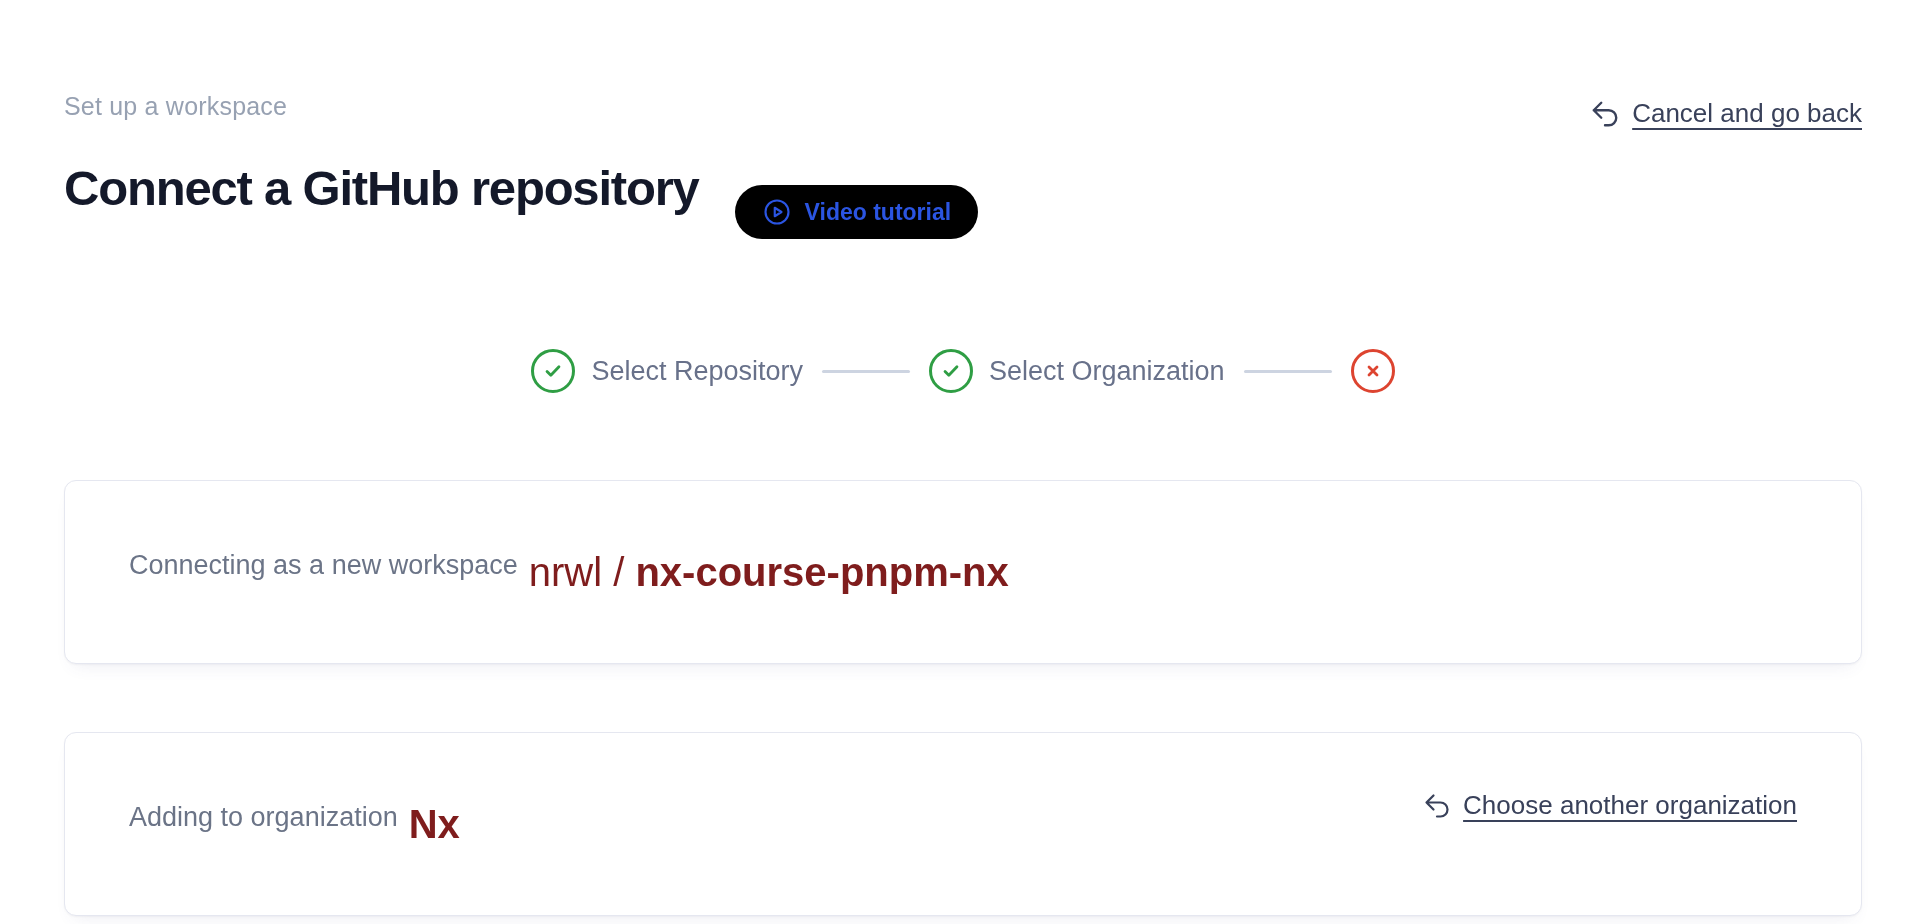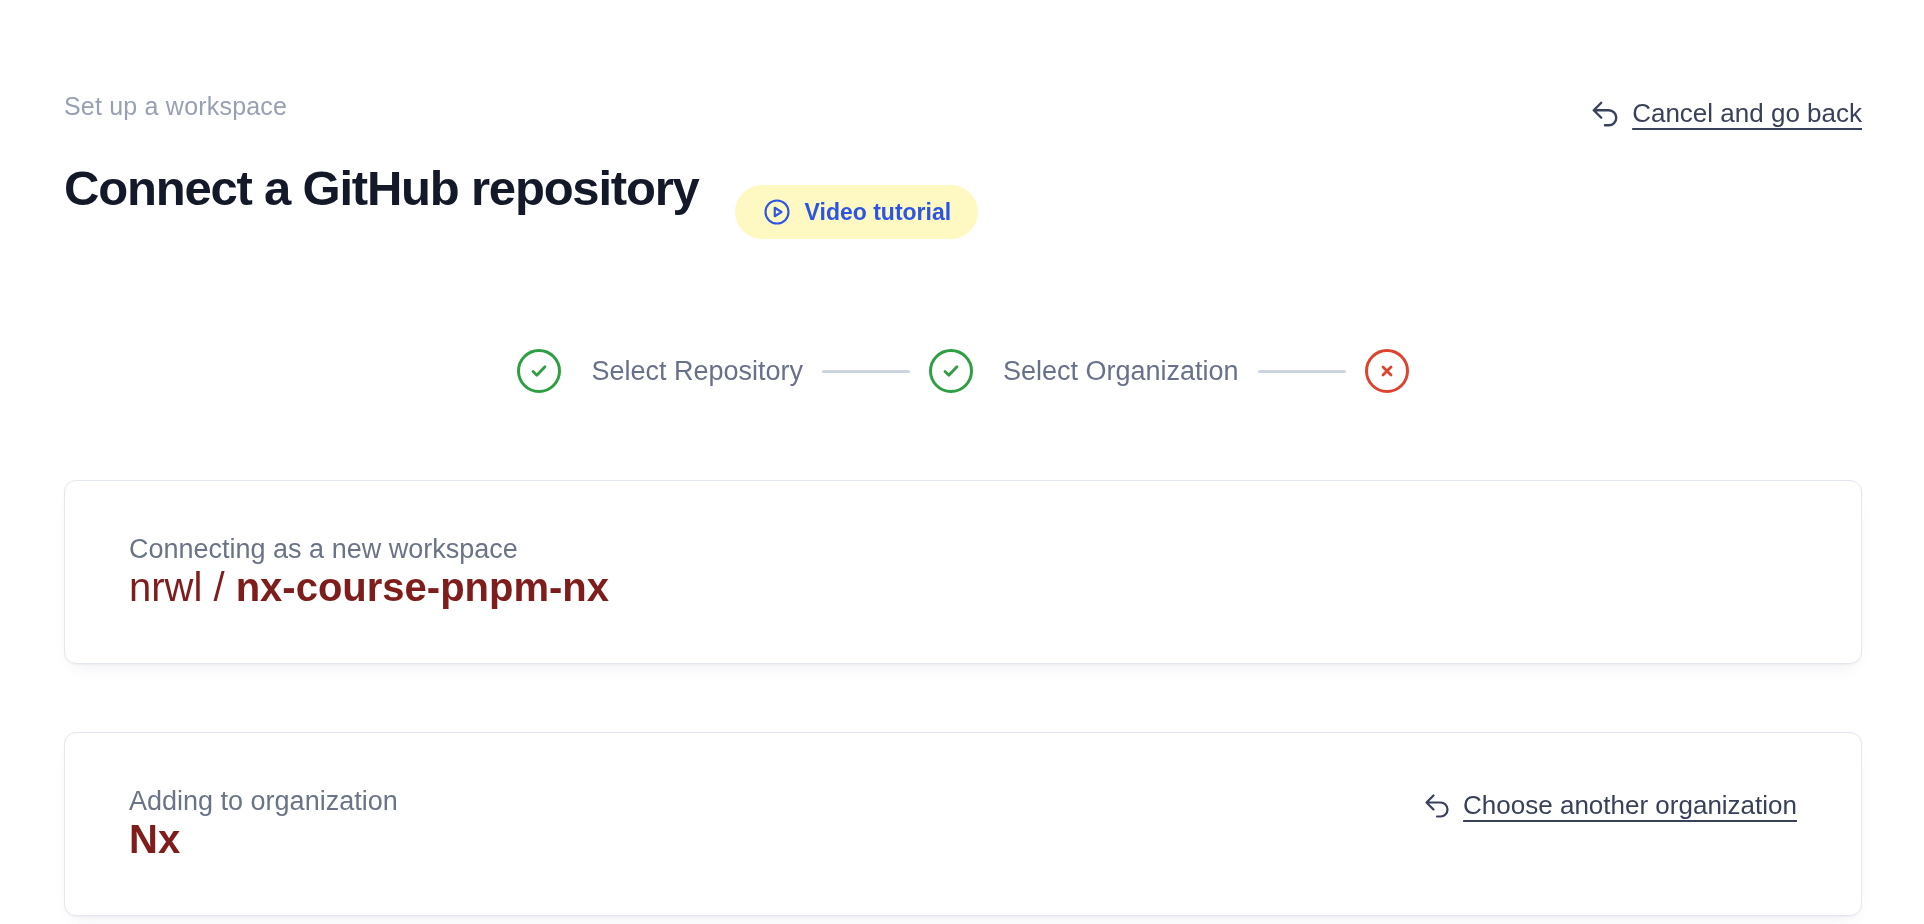--- a/index.html
+++ b/index.html
@@ -13,21 +13,21 @@
 
   
   .header-row { display:flex; justify-content:space-between; align-items:flex-start; }
   .eyebrow { font-size:25px; color:#97a1b2; letter-spacing:.2px; }
   .title-row { display:flex; align-items:center; gap:36px; margin-top:16px; }
   h1.page-title {
     font-size:49px; font-weight:700; letter-spacing:-1.2px; color:#14192a;
   }
   .video-pill {
     display:inline-flex; align-items:center; gap:13px;
-    background:#fef9c3; color:#2b55e2;
+    background:#000000; color:#2b55e2;
     border:none; border-radius:999px;
     padding:12px 27px; font-size:23px; font-weight:700;
     font-family:"Liberation Sans", sans-serif;
     cursor:pointer; white-space:nowrap;margin-top:48px;
   }
   .link {
     display:inline-flex; align-items:center; gap:12px;
     color:#39415a; font-size:26px; text-decoration:none; cursor:pointer;
     white-space:nowrap;
   }
@@ -35,21 +35,21 @@
     text-decoration:underline; text-decoration-thickness:1.6px; text-underline-offset:6px;
   }
   .cancel-link { margin-top:6px; }
   .icon { flex:0 0 auto; display:inline-flex; }
 
   
   .stepper {
     margin-top:110px;
     display:flex; align-items:center; justify-content:center;
   }
-  .step { display:flex; align-items:center; gap:30px; }
+  .step { display:flex; align-items:center; gap:16px; }
   .step-circle {
     width:44px; height:44px; border-radius:50%;
     display:flex; align-items:center; justify-content:center;
     background:#ffffff;
   }
   .step-circle.complete { border:3.5px solid #2f9e44; }
   .step-circle.error    { border:3.5px solid #dd4430; }
   .step-label { font-size:27px; font-weight:500; color:#68718a; }
   .connector {
     width:88px; height:3px; background:#cdd4e1; border-radius:2px; margin:0 19px;
@@ -60,21 +60,21 @@
     margin-top:87px;
     height:184px;
     border:1px solid #e5e7f0;
     border-radius:12px;
     background:#ffffff;
     box-shadow:0 1px 2px rgba(15,23,42,.04), 0 10px 18px -10px rgba(80,80,140,.12);
     padding:0 64px;
     display:flex; align-items:center; justify-content:space-between;
   }
   .card + .card { margin-top:68px; }
-  .card-info { display:flex; flex-direction:column; }
+  .card-info { display:flex; gap:11px; }
   .card-label { font-size:27px; color:#6b7487; }
   .card-value { font-size:40px; color:#7f1d1d; }
   .card-value .value-prefix { font-weight:400; }
   .card-value .value-main { font-weight:700; }
   .card-link { align-self:flex-start; margin-top:57px; }
 </style>
 </head>
 <body>
 
 <div class="page">

